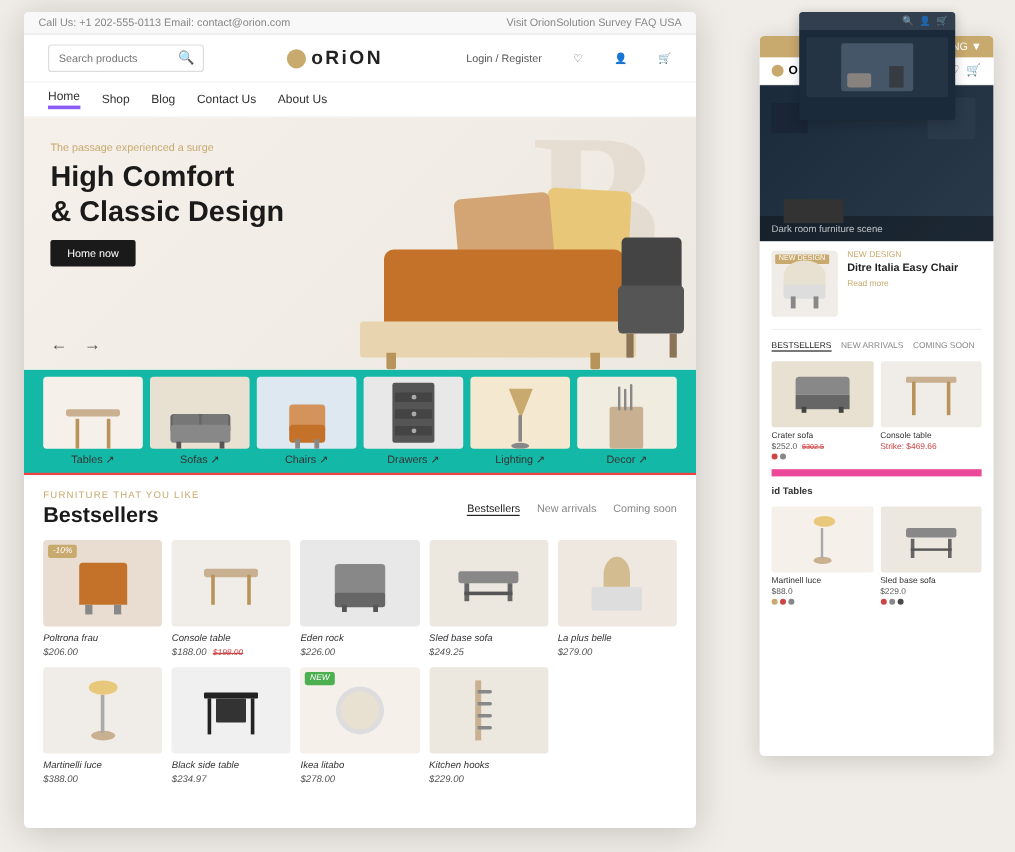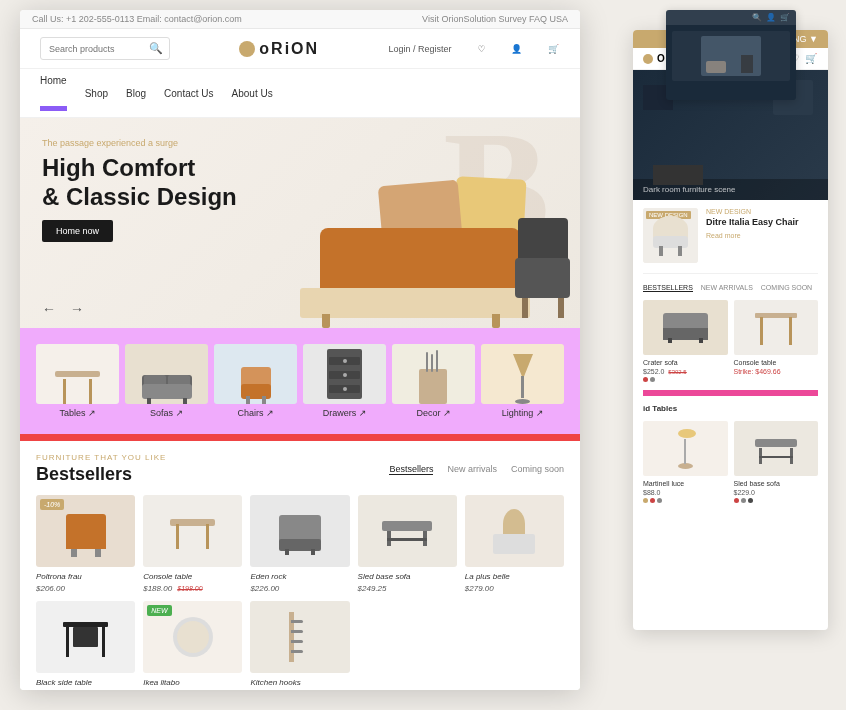--- a/index.html
+++ b/index.html
@@ -95,21 +95,21 @@
       background: #fff;
       padding: 6px 20px;
       display: flex;
       align-items: center;
       gap: 18px;
       font-size: 10px;
       color: #333;
       border-bottom: 1px solid #f0f0f0;
     }
     .nav-item { cursor: pointer; }
-    .nav-item.active { border-bottom: 5px solid #8b5cf6; padding-bottom: 20px; }
+    .nav-item.active { border-bottom: 3px solid #8b5cf6; padding-bottom: 2px; }
 
     
     .hero {
       position: relative;
       height: 210px;
       background: linear-gradient(135deg, #f5f0ea 0%, #ede8e0 100%);
       overflow: hidden;
     }
     .hero-bg-letter {
       position: absolute;
@@ -262,23 +262,23 @@
       bottom: 12px;
       left: 20px;
       display: flex;
       gap: 10px;
       font-size: 14px;
       color: #555;
     }
 
     
     .categories {
-      background: #f0abfc;
-      padding: 16px 16px;
-      border-bottom: 7px solid #ef4444;
+      background: #14b8a6;
+      padding: 6px 16px;
+      border-bottom: 2px solid #ef4444;
     }
     .categories-grid {
       display: grid;
       grid-template-columns: repeat(6, 1fr);
       gap: 6px;
     }
     .cat-item {
       display: flex;
       flex-direction: column;
       align-items: center;
@@ -785,40 +785,40 @@
             <div style="position:absolute;top:36px;left:2px;right:2px;height:8px;background:#444;border-radius:1px;"></div>
             <div style="position:absolute;top:10px;left:50%;width:4px;height:4px;background:#aaa;border-radius:50%;transform:translateX(-50%);"></div>
             <div style="position:absolute;top:24px;left:50%;width:4px;height:4px;background:#aaa;border-radius:50%;transform:translateX(-50%);"></div>
             <div style="position:absolute;top:38px;left:50%;width:4px;height:4px;background:#aaa;border-radius:50%;transform:translateX(-50%);"></div>
           </div>
         </div>
         <span class="cat-label">Drawers ↗</span>
       </div>
 
       <div class="cat-item">
+        <div class="cat-img" style="background:#f5e8d0;">
+          <div class="lamp-mini">
+            <div class="lamp-mini-shade"></div>
+            <div class="lamp-mini-pole"></div>
+            <div class="lamp-mini-base"></div>
+          </div>
+        </div>
+        <span class="cat-label">Lighting ↗</span>
+      </div>
+
+      <div class="cat-item">
         <div class="cat-img" style="background:#f0ede0;">
           <div class="decor-mini">
             <div class="knife-block"></div>
             <div class="knife1"></div>
             <div class="knife2"></div>
             <div class="knife3"></div>
           </div>
         </div>
         <span class="cat-label">Decor ↗</span>
-      </div>
-
-      <div class="cat-item">
-        <div class="cat-img" style="background:#f5e8d0;">
-          <div class="lamp-mini">
-            <div class="lamp-mini-shade"></div>
-            <div class="lamp-mini-pole"></div>
-            <div class="lamp-mini-base"></div>
-          </div>
-        </div>
-        <span class="cat-label">Lighting ↗</span>
       </div>
 
     </div>
   </div>
 
   <div class="bestsellers">
     <div class="section-header">
       <div>
         <div class="section-label">Furniture that you like</div>
         <div class="section-title">Bestsellers</div>
@@ -889,20 +889,31 @@
             <div style="position:absolute;bottom:0;left:0;width:42px;height:20px;background:#ddd;border-radius:2px;"></div>
           </div>
         </div>
         <div class="product-name">La plus belle</div>
         <div class="product-price">$279.00</div>
       </div>
     </div>
 
     <div class="products-grid2">
 
+      <div class="product-card">
+        <div class="product-img" style="background:#f0ede8;">
+          <div style="width:30px;height:50px;position:relative;">
+            <div style="position:absolute;bottom:0;left:5px;width:20px;height:8px;background:#c8b090;border-radius:50%;"></div>
+            <div style="position:absolute;bottom:6px;left:13px;width:3px;height:32px;background:#aaa;"></div>
+            <div style="position:absolute;top:0;left:3px;width:24px;height:12px;background:#e8c87a;border-radius:50%;"></div>
+          </div>
+        </div>
+        <div class="product-name">Martinelli luce</div>
+        <div class="product-price">$388.00</div>
+      </div>
 
       <div class="product-card">
         <div class="product-img" style="background:#f0f0f0;">
           <div style="width:45px;height:40px;position:relative;">
             <div style="position:absolute;top:5px;left:0;width:45px;height:5px;background:#222;border-radius:1px;"></div>
             <div style="position:absolute;top:10px;left:10px;width:25px;height:20px;background:#333;border-radius:1px;"></div>
             <div style="position:absolute;bottom:0;left:3px;width:3px;height:30px;background:#222;"></div>
             <div style="position:absolute;bottom:0;right:3px;width:3px;height:30px;background:#222;"></div>
           </div>
         </div>

